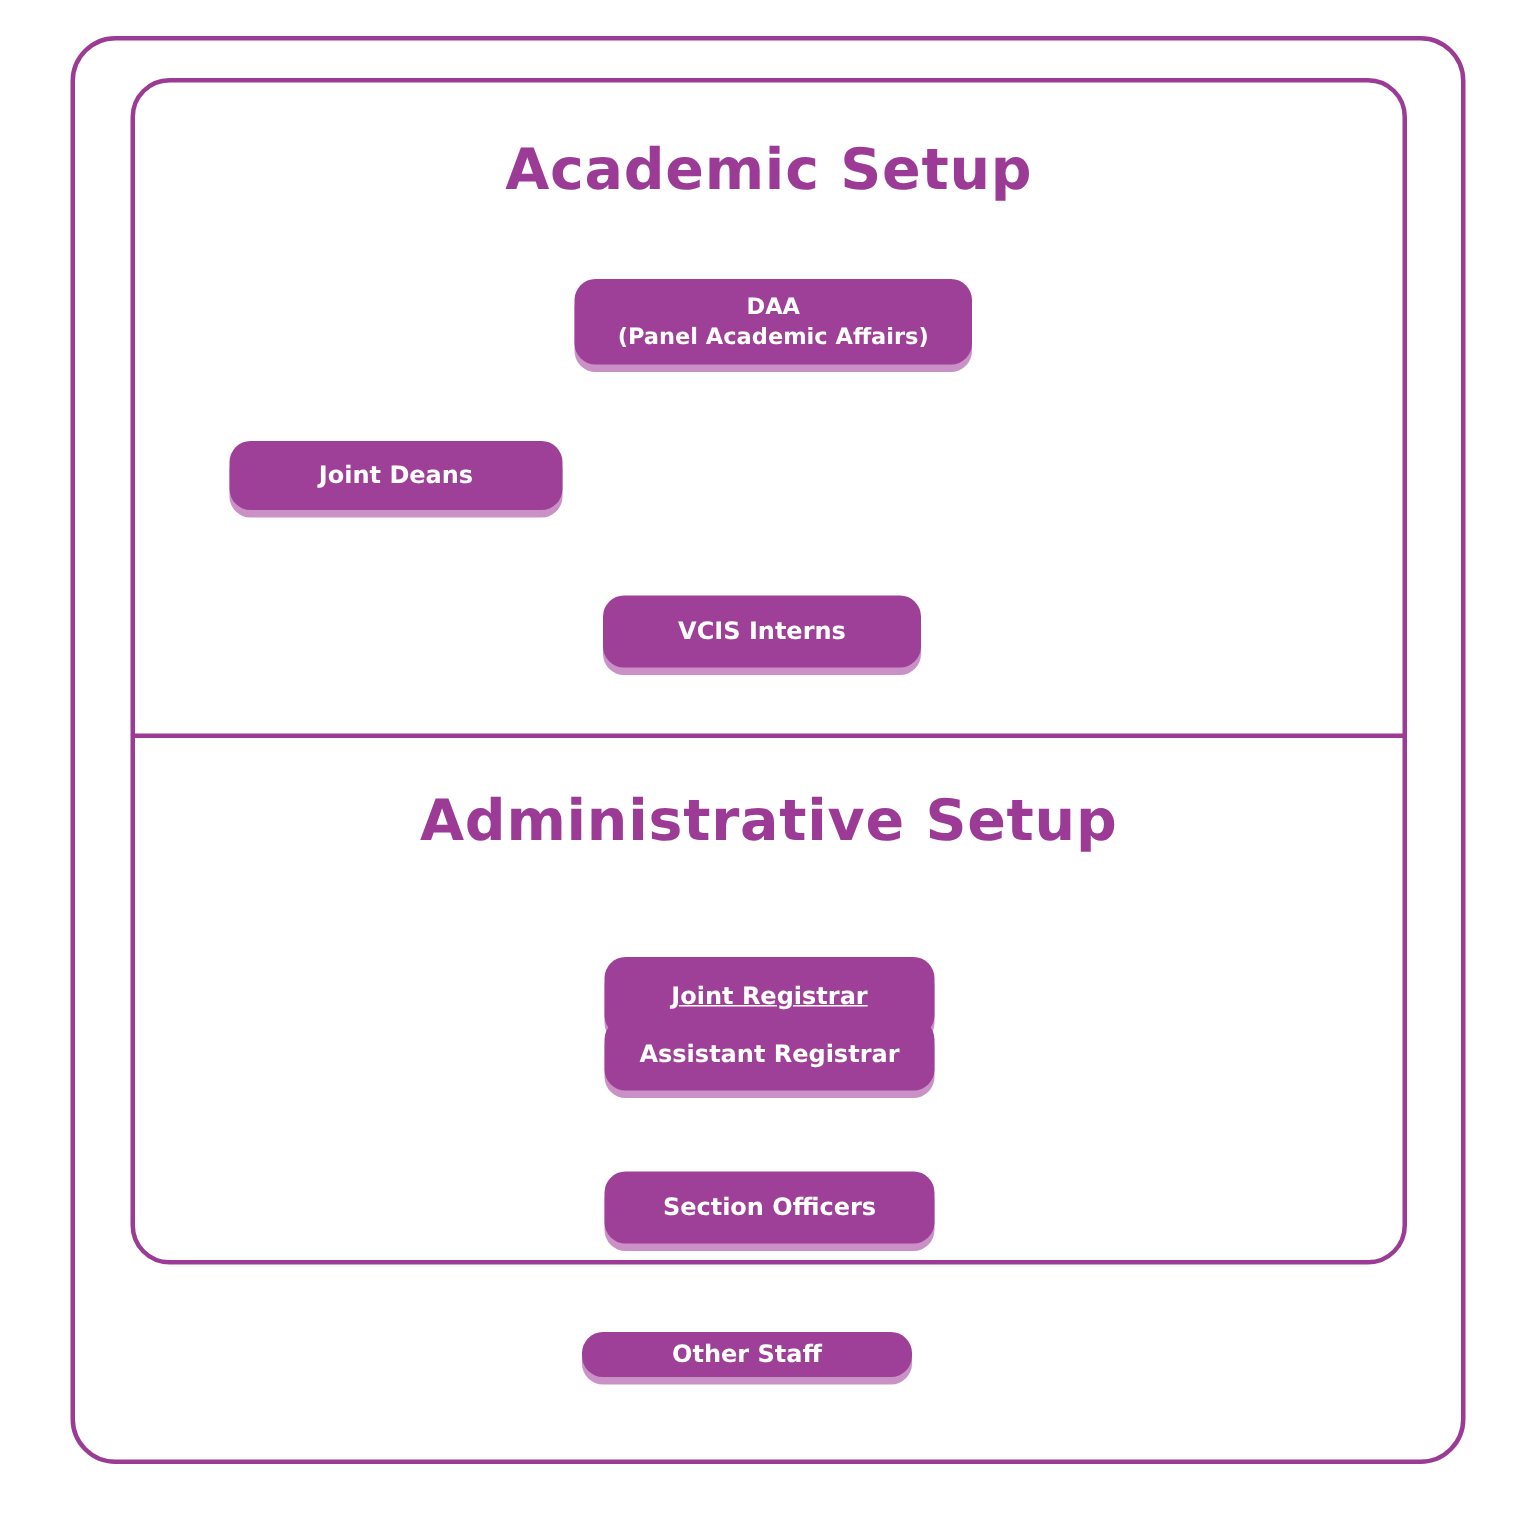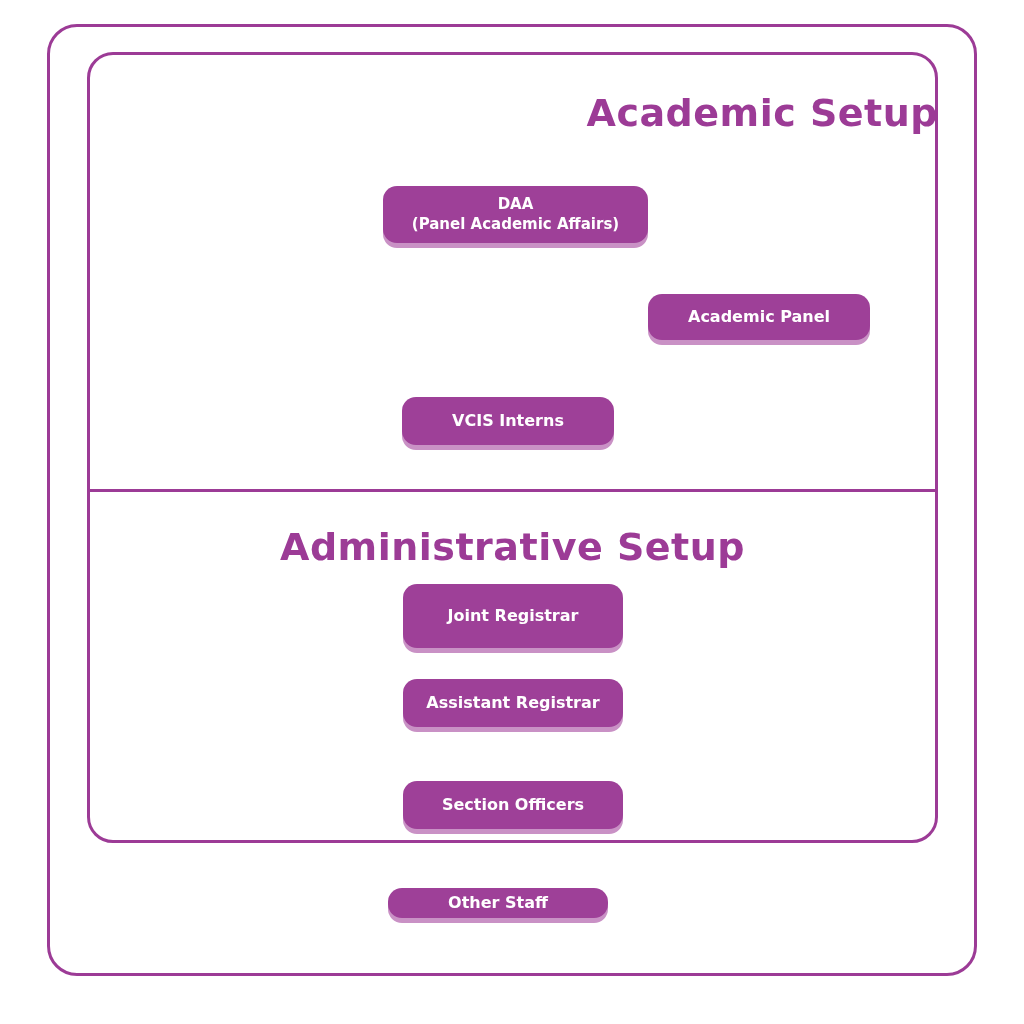--- a/index.html
+++ b/index.html
@@ -40,21 +40,21 @@
   .title {
     position: absolute;
     left: 87px;
     width: 851px;
     margin: 0;
     text-align: center;
     color: var(--accent, #9c3b96);
     font-weight: bold;
     letter-spacing: 0.5px;
   }
-  .title-academic { top: 94px;  font-size: 38px; line-height: 1; text-align: right; }
+  .title-academic { top: 94px;  font-size: 38px; line-height: 1; }
   .title-admin    { top: 528px; font-size: 38px; line-height: 1; }
   .node {
     position: absolute;
     box-sizing: border-box;
     background: var(--box-fill, #9e4098);
     color: var(--box-text, #ffffff);
     border-radius: 14px;
     box-shadow: 0 5px 0 var(--box-lip, #c991c5);
     display: flex;
     flex-direction: column;
@@ -63,43 +63,43 @@
     text-align: right;
     font-weight: bold;
     font-size: 16px;
     line-height: 1.3;
     cursor: default;
   }
   .node-daa                 { left: 383px; top: 186px; width: 265px; height: 57px; font-size: 15px; }
   .node-joint-deans         { left: 153px; top: 294px; width: 222px; height: 46px; }
   .node-academic-panel      { left: 648px; top: 294px; width: 222px; height: 46px; }
   .node-vcis-interns        { left: 402px; top: 397px; width: 212px; height: 48px; }
-  .node-joint-registrar     { left: 403px; top: 584px; width: 220px; height: 64px; }
+  .node-joint-registrar     { left: 403px; top: 638px; width: 220px; height: 53px; text-decoration: underline; }
   .node-assistant-registrar { left: 403px; top: 679px; width: 220px; height: 48px; }
   .node-section-officers    { left: 403px; top: 750px; width: 220px; height: 48px; margin-top: 31px; }
   .node-other-staff         { left: 388px; top: 888px; width: 220px; height: 30px; }
 </style>
 </head>
 <body>
 
 <div class="stage">
 
   <div class="outer-frame"></div>
   <div class="inner-frame"></div>
   <div class="divider"></div>
 
   <h1 class="title title-academic">Academic Setup</h1>
 
   <div class="node node-daa">
     <span>DAA</span>
     <span>(Panel Academic Affairs)</span>
   </div>
 
+  <div class="node node-joint-deans">Joint Deans</div>
 
-  <div class="node node-academic-panel">Academic Panel</div>
 
   <div class="node node-vcis-interns">VCIS Interns</div>
 
   <h1 class="title title-admin">Administrative Setup</h1>
 
   <div class="node node-joint-registrar">Joint Registrar</div>
 
   <div class="node node-assistant-registrar">Assistant Registrar</div>
 
   <div class="node node-section-officers">Section Officers</div>

